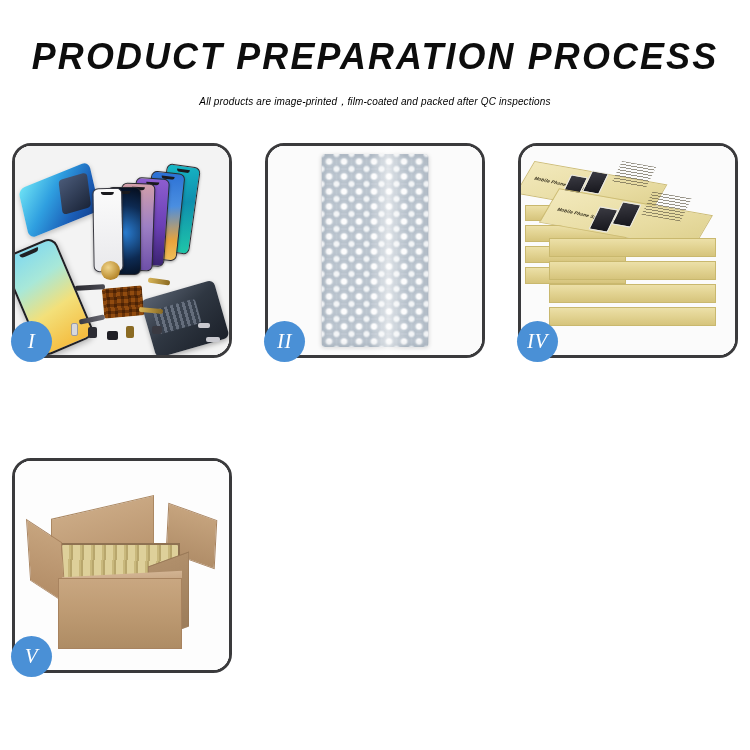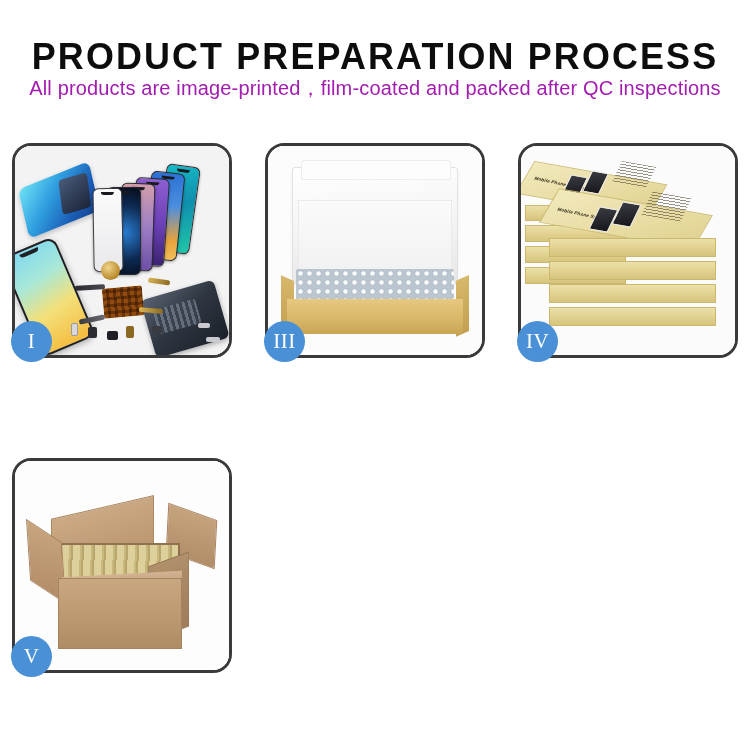--- a/index.html
+++ b/index.html
@@ -10,42 +10,43 @@
     background: #ffffff;
     font-family: "Liberation Sans", sans-serif;
     overflow: hidden;
   }
 
   #page {
     position: relative;
     width: 750px;
     height: 750px;
     background: #ffffff;
+    font-style: italic;
   }
 
   
   .header { position: absolute; top: 0; left: 0; width: 750px; text-align: center; }
 
   .title {
     font-size: 37px;
     font-weight: 700;
     letter-spacing: 2.2px;
     color: #0d0d0d;
     line-height: 1;
     margin-top: 38px;
     transform: scaleX(0.97);
     white-space: nowrap;
   }
 
   .subtitle {
-    font-size: 20px;
+    font-size: 10px;
     font-weight: 400;
     letter-spacing: 0.15px;
-    color: #a21caf;
-    margin-top: 0;
+    color: #000000;
+    margin-top: 20px;
     white-space: nowrap;
   }
 
   
   .grid {
     position: absolute;
     top: 143px;
     left: 12px;
     width: 726px;
     height: 535px;
@@ -431,34 +432,30 @@
           <div class="smallpart sp3"></div>
           <div class="smallpart sp4"></div>
           <div class="smallpart sp5"></div>
           <div class="smallpart sp6"></div>
           <div class="smallpart sp7"></div>
         </div>
       </div>
       <div class="badge">I</div>
     </div>
 
-
     <div class="panel">
       <div class="panel-inner">
-        <div class="scene-box3">
-          <div class="b3-lid"></div>
-          <div class="b3-foam"></div>
-          <div class="b3-bubbles"></div>
-          <div class="b3-left"></div>
-          <div class="b3-right"></div>
-          <div class="b3-front"></div>
+        <div class="scene-bubble">
+          <div class="bubble-col"></div>
+          <div class="bubble-sheen"></div>
         </div>
       </div>
-      <div class="badge">III</div>
+      <div class="badge">II</div>
     </div>
+
 
     <div class="panel">
       <div class="panel-inner">
         <div class="scene-stack">
 
           <div class="st-top" style="left:2%; top:12%; width:62%; height:17%; transform:skewY(10deg) skewX(-28deg);"></div>
           <div class="st-label" style="left:6%; top:17%; transform:rotate(12deg) skewX(-14deg);">Mobile Phone Spare Parts</div>
           <div class="st-screen" style="left:21%; top:14%; width:8%; height:11%; transform:skewY(10deg) skewX(-24deg);"></div>
           <div class="st-screen" style="left:31%; top:12%; width:8%; height:11%; transform:skewY(10deg) skewX(-24deg);"></div>
           <div class="st-lines" style="left:45%; top:8%; width:16%; height:11%; transform:skewY(10deg) skewX(-24deg);"></div>

